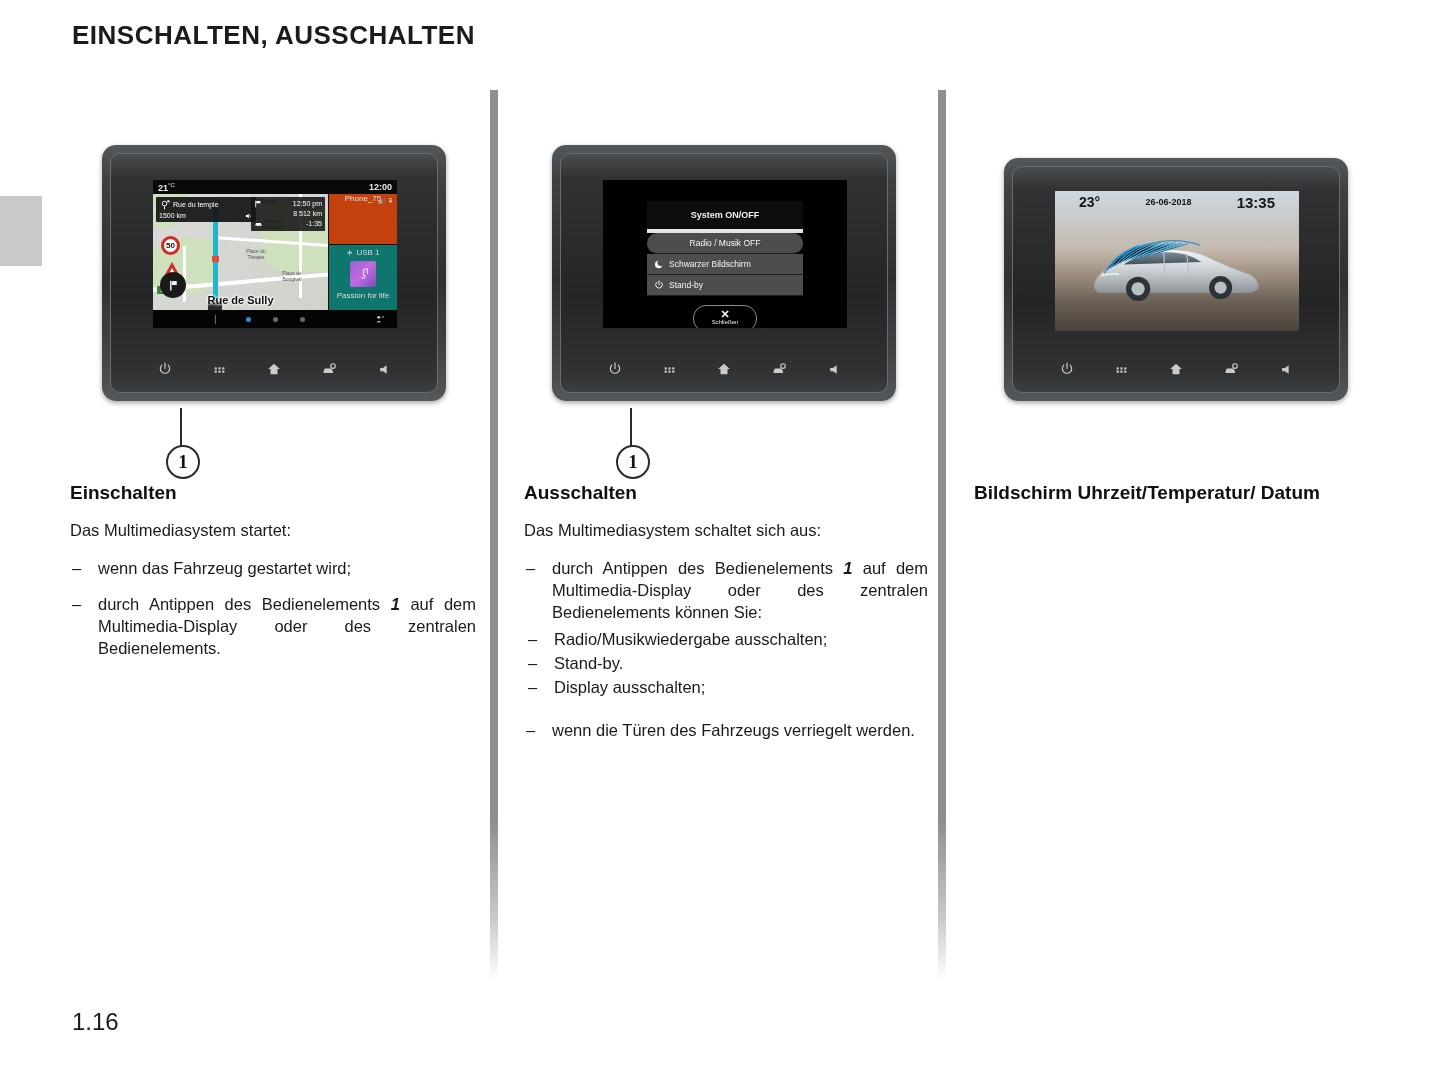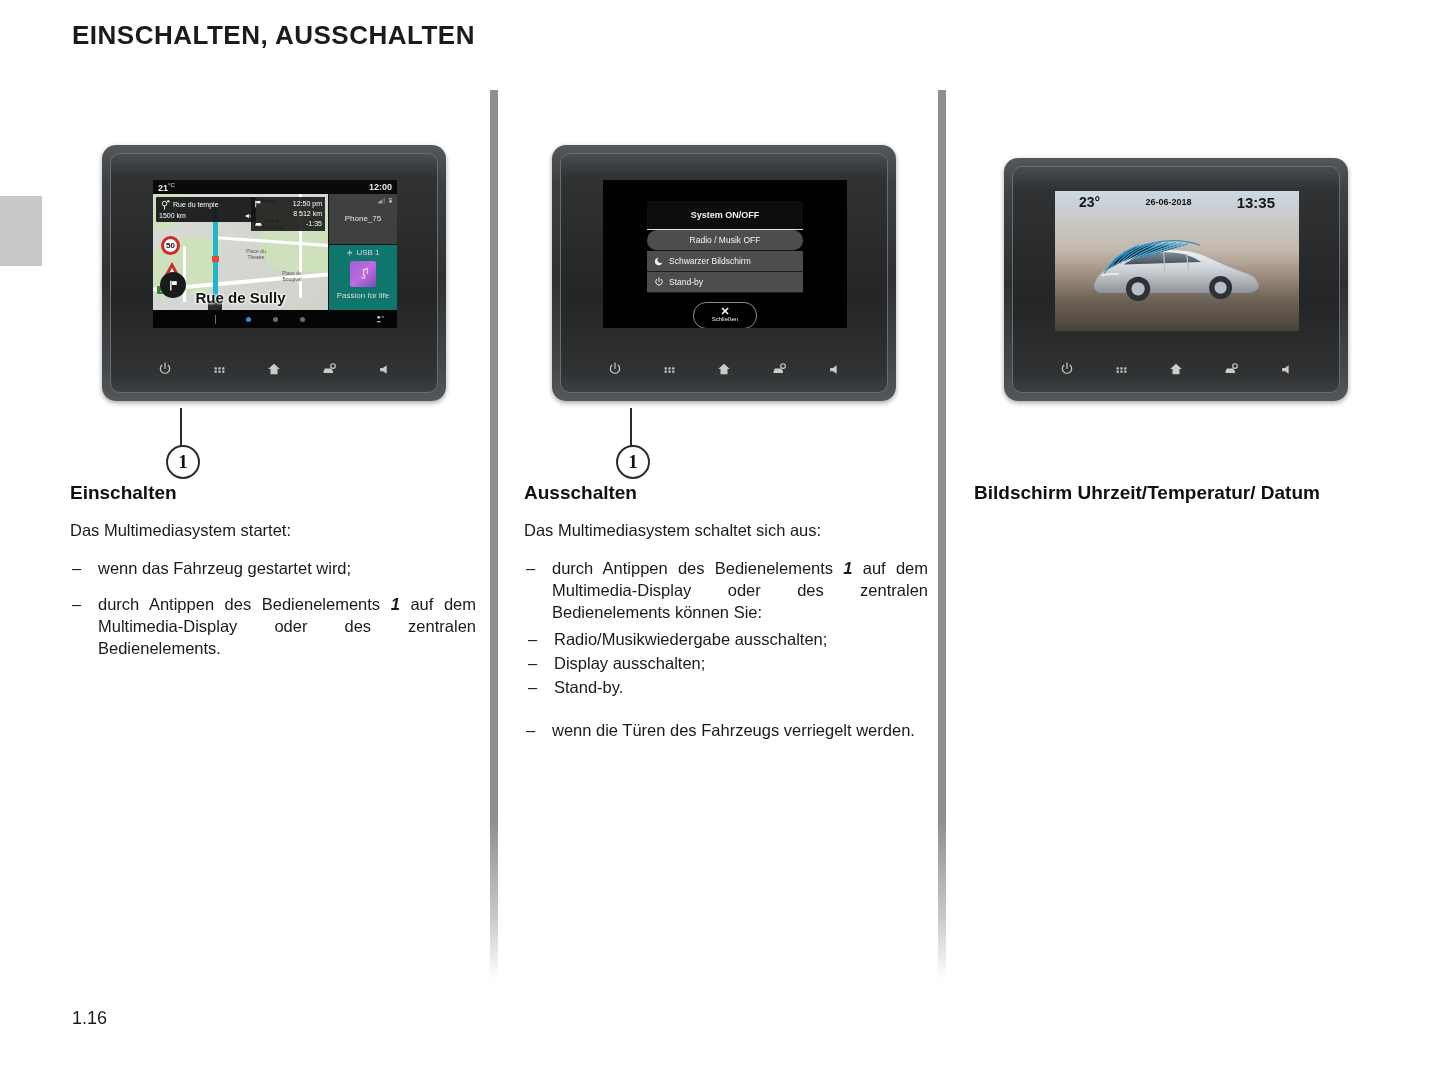--- a/index.html
+++ b/index.html
@@ -44,21 +44,21 @@
     background: linear-gradient(to bottom,
                 #8e8e8e 0%, #8e8e8e 82%, #c9c9c9 93%, #ffffff 100%);
   }
   #sep-1 { left: 490px; }
   #sep-2 { left: 938px; }
 
   #page-number {
     position: absolute;
     left: 72px;
     top: 1008px;
-    font-size: 18px;
+    font-size: 24px;
     color: #1b1b1b;
   }
 
   
   .column {
     position: absolute;
     top: 90px;
   }
   #col-1 { left: 70px;  width: 406px; }
   #col-2 { left: 524px; width: 404px; }
@@ -197,37 +197,37 @@
     font-size: 6px; padding: 1px 3px; border-radius: 1px;
   }
   .flagbtn {
     position: absolute; left: 7px; bottom: 12px;
     width: 26px; height: 26px; border-radius: 50%;
     background: #1a1a1a;
     display:flex; align-items:center; justify-content:center;
   }
   .streetname {
     position: absolute; left: 0; right: 0; bottom: 4px;
-    text-align: center; color: #111; font-size: 15px; font-weight: bold;
+    text-align: center; color: #111; font-size: 11px; font-weight: bold;
     text-shadow: 0 0 3px #fff, 0 0 3px #fff, 0 0 3px #fff;
   }
   .maplabel {
     position: absolute; color: #555; font-size: 5px;
     text-align: center; line-height: 6px;
   }
   .nav-side {
     width: 68px;
     display: flex; flex-direction: column;
     border-left: 1px solid #111;
   }
   .side-phone {
     flex: 1;
-    background: #404040;
+    background: #c2410c;
     position: relative;
-    display: flex; align-items: center; justify-content: center;
+    display: flex; justify-content: center;
     color: #e4e4e4; font-size: 8px;
     border-bottom: 1px solid #111;
   }
   .side-phone .signals {
     position: absolute; right: 4px; top: 3px;
     display: flex; gap: 3px; align-items: center;
   }
   .side-media {
     flex: 1.25;
     background: #0f766e;
@@ -262,21 +262,21 @@
     top: 14%;
     width: 156px;
   }
   .menu-title {
     background: #0d0d0d;
     color: #f2f2f2;
     font-size: 9px;
     font-weight: bold;
     text-align: center;
     padding: 9px 0;
-    border-bottom: 1px solid #e5e5e5;
+    border-bottom: 4px solid #e5e5e5;
   }
   .menu-row {
     background: #4d4d4d;
     color: #f5f5f5;
     font-size: 8.5px;
     padding: 5px 6px;
     border-bottom: 1px solid #1c1c1c;
     display: flex; align-items: center; gap: 5px;
   }
   .menu-row.centered { justify-content: center; border-radius: 10px; }
@@ -638,22 +638,22 @@
   </div>
 
   <div class="textblock">
     <h2 class="sect">Ausschalten</h2>
     <p class="lead">Das Multimediasystem schaltet sich aus:</p>
     <ul class="dashlist">
       <li style="margin-bottom:4px;"><span>durch Antippen des Bedienelements </span><span class="inline-b">1</span><span> auf dem Multimedia-Display oder des zentralen Bedienelements können Sie:</span></li>
     </ul>
     <ul class="sublist">
       <li>Radio/Musikwiedergabe ausschalten;</li>
+      <li>Stand-by.</li>
       <li>Display ausschalten;</li>
-      <li>Stand-by.</li>
     </ul>
     <ul class="dashlist">
       <li class="nojust">wenn die Türen des Fahrzeugs verriegelt werden.</li>
     </ul>
   </div>
 </div>
 
 <div class="column" id="col-3">
 
   <div class="figure">

